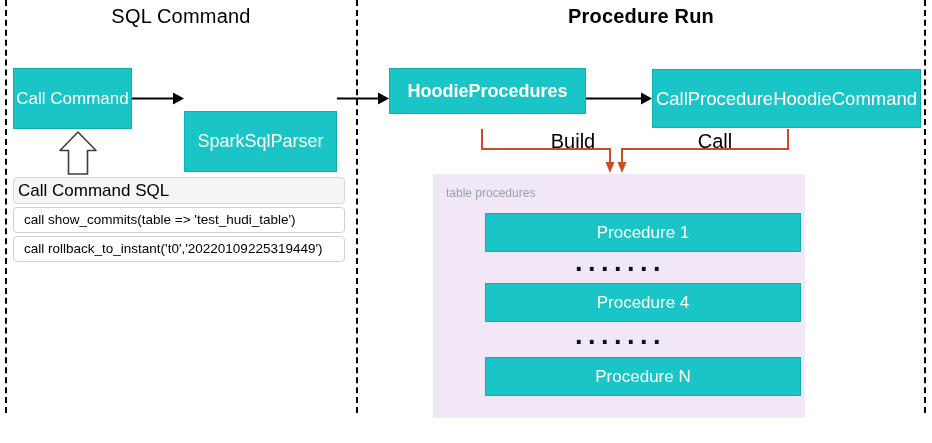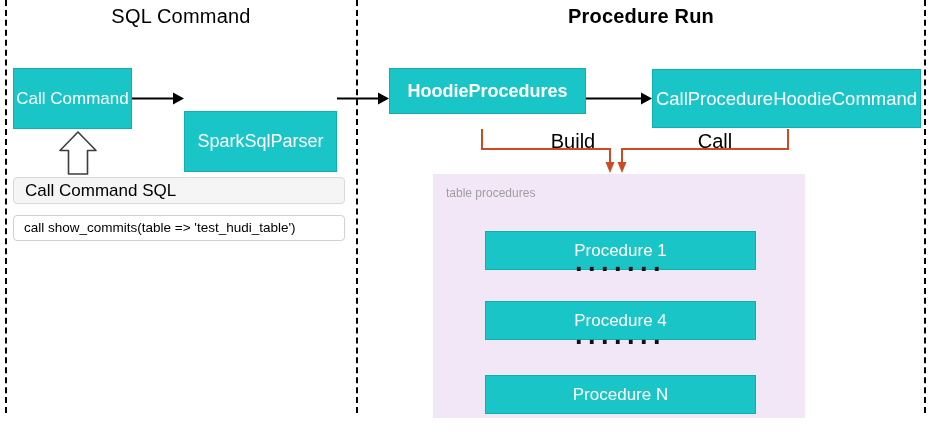--- a/index.html
+++ b/index.html
@@ -31,36 +31,36 @@
   .node-call-command{left:13px;top:68px;width:119px;height:61px;font-size:17px;}
   .node-spark{left:184px;top:68px;width:153px;height:61px;margin-top:43px;}
   .node-hoodie{left:389px;top:68px;width:197px;height:46px;font-weight:bold;}
   .node-cphc{left:652px;top:69px;width:269px;height:59px;font-size:18.5px;}
   .edge-label{position:absolute;z-index:3;top:130px;font-size:20px;text-align:center;width:60px;}
   .edge-label-build{left:543px;}
   .edge-label-call{left:685px;}
   .sql-table{position:absolute;z-index:3;left:13px;top:177px;width:332px;}
   .sql-header{
     box-sizing:border-box;height:27px;line-height:25px;background:var(--table-header-fill);
-    border:1px solid #D8D8D8;border-radius:4px;padding-left:11px;font-size:17px;margin-bottom:11px;
+    border:1px solid #D8D8D8;border-radius:4px;padding-left:4px;font-size:17px;margin-bottom:3px;
   }
   .sql-row{
     box-sizing:border-box;height:26px;line-height:24px;background:#fff;
     border:1px solid var(--table-border);border-radius:4px;padding-left:10px;
     font-size:13.5px;margin-bottom:3px;white-space:nowrap;overflow:hidden;
   }
   .panel{
     position:absolute;z-index:0;left:433px;top:174px;width:372px;height:244px;
     background:var(--panel-fill);
   }
   .panel-label{position:absolute;left:13px;top:12px;font-size:12px;color:#9E9E9E;}
   .proc-box{
-    position:absolute;left:52px;width:271px;height:39px;box-sizing:border-box;
+    position:absolute;left:52px;width:316px;height:39px;box-sizing:border-box;
     background:var(--node-fill);border:1px solid var(--node-border);color:#fff;
-    display:flex;align-items:center;justify-content:center;font-size:17px;margin-top:18px;
+    display:flex;align-items:center;justify-content:center;font-size:17px;
   }
   .proc-1{top:39px;} .proc-2{top:109px;} .proc-n{top:183px;}
   .dots{
     position:absolute;left:52px;width:271px;height:16px;line-height:15px;text-align:center;
     font-weight:bold;font-size:27px;letter-spacing:4px;color:#111;overflow:visible;
   }
   .dots-1{top:88px;} .dots-2{top:161px;}
   .black-line{stroke:#000;stroke-width:2;fill:none;}
   .black-head{fill:#000;stroke:none;}
   .orange-line{stroke:var(--connector-orange);stroke-width:2;fill:none;}
@@ -122,15 +122,16 @@
   <div class="node node-spark">SparkSqlParser</div>
   <div class="node node-hoodie">HoodieProcedures</div>
   <div class="node node-cphc">CallProcedureHoodieCommand</div>
 
   <div class="edge-label edge-label-build">Build</div>
   <div class="edge-label edge-label-call">Call</div>
 
   <div class="sql-table">
     <div class="sql-header">Call Command SQL</div>
     <div class="sql-row">call show_commits(table =&gt; 'test_hudi_table')</div>
+    <div class="sql-row">call rollback_to_instant('t0','20220109225319449')</div>
   </div>
 
 </div>
 
 </body></html>

